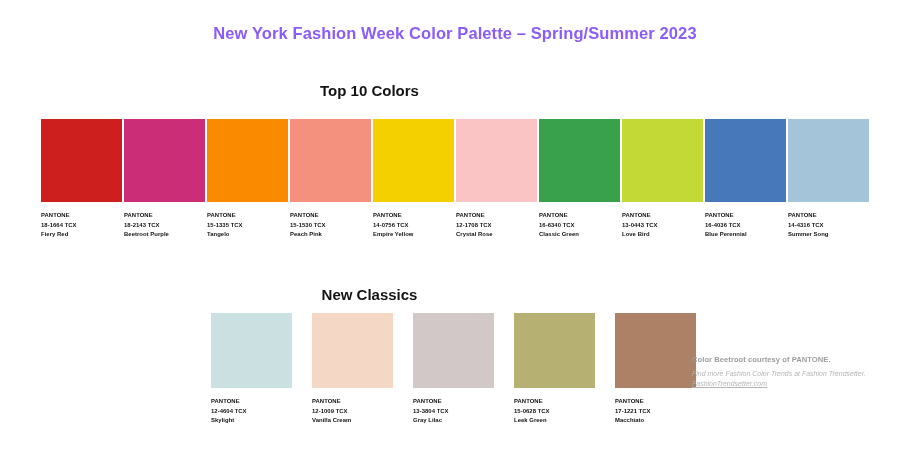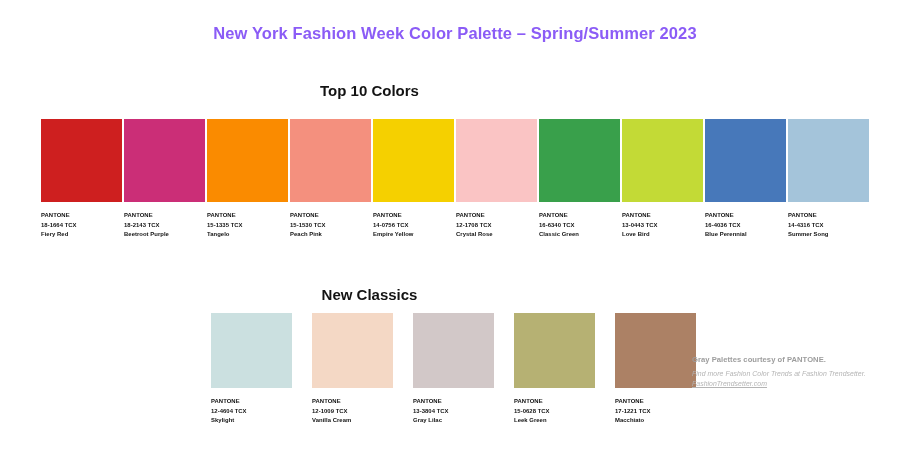--- a/index.html
+++ b/index.html
@@ -244,16 +244,16 @@
       <div class="swatch-chip" style="background: rgb(172, 129, 101);"></div>
       <div class="swatch-label">
         <span class="brand">PANTONE</span>
         <span class="code">17-1221 TCX</span>
         <span class="name">Macchiato</span>
       </div>
     </div>
   </div>
 
 <div class="credit">
-  <div class="credit-main">Gray Palettes courtesy of PANTONE.</div>
+  <div class="credit-main">Color Beetroot courtesy of PANTONE.</div>
   <div class="credit-sub">Find more Fashion Color Trends at Fashion Trendsetter.</div>
   <a class="credit-link" href="#">FashionTrendsetter.com</a>
 </div>
 
 </body></html>

